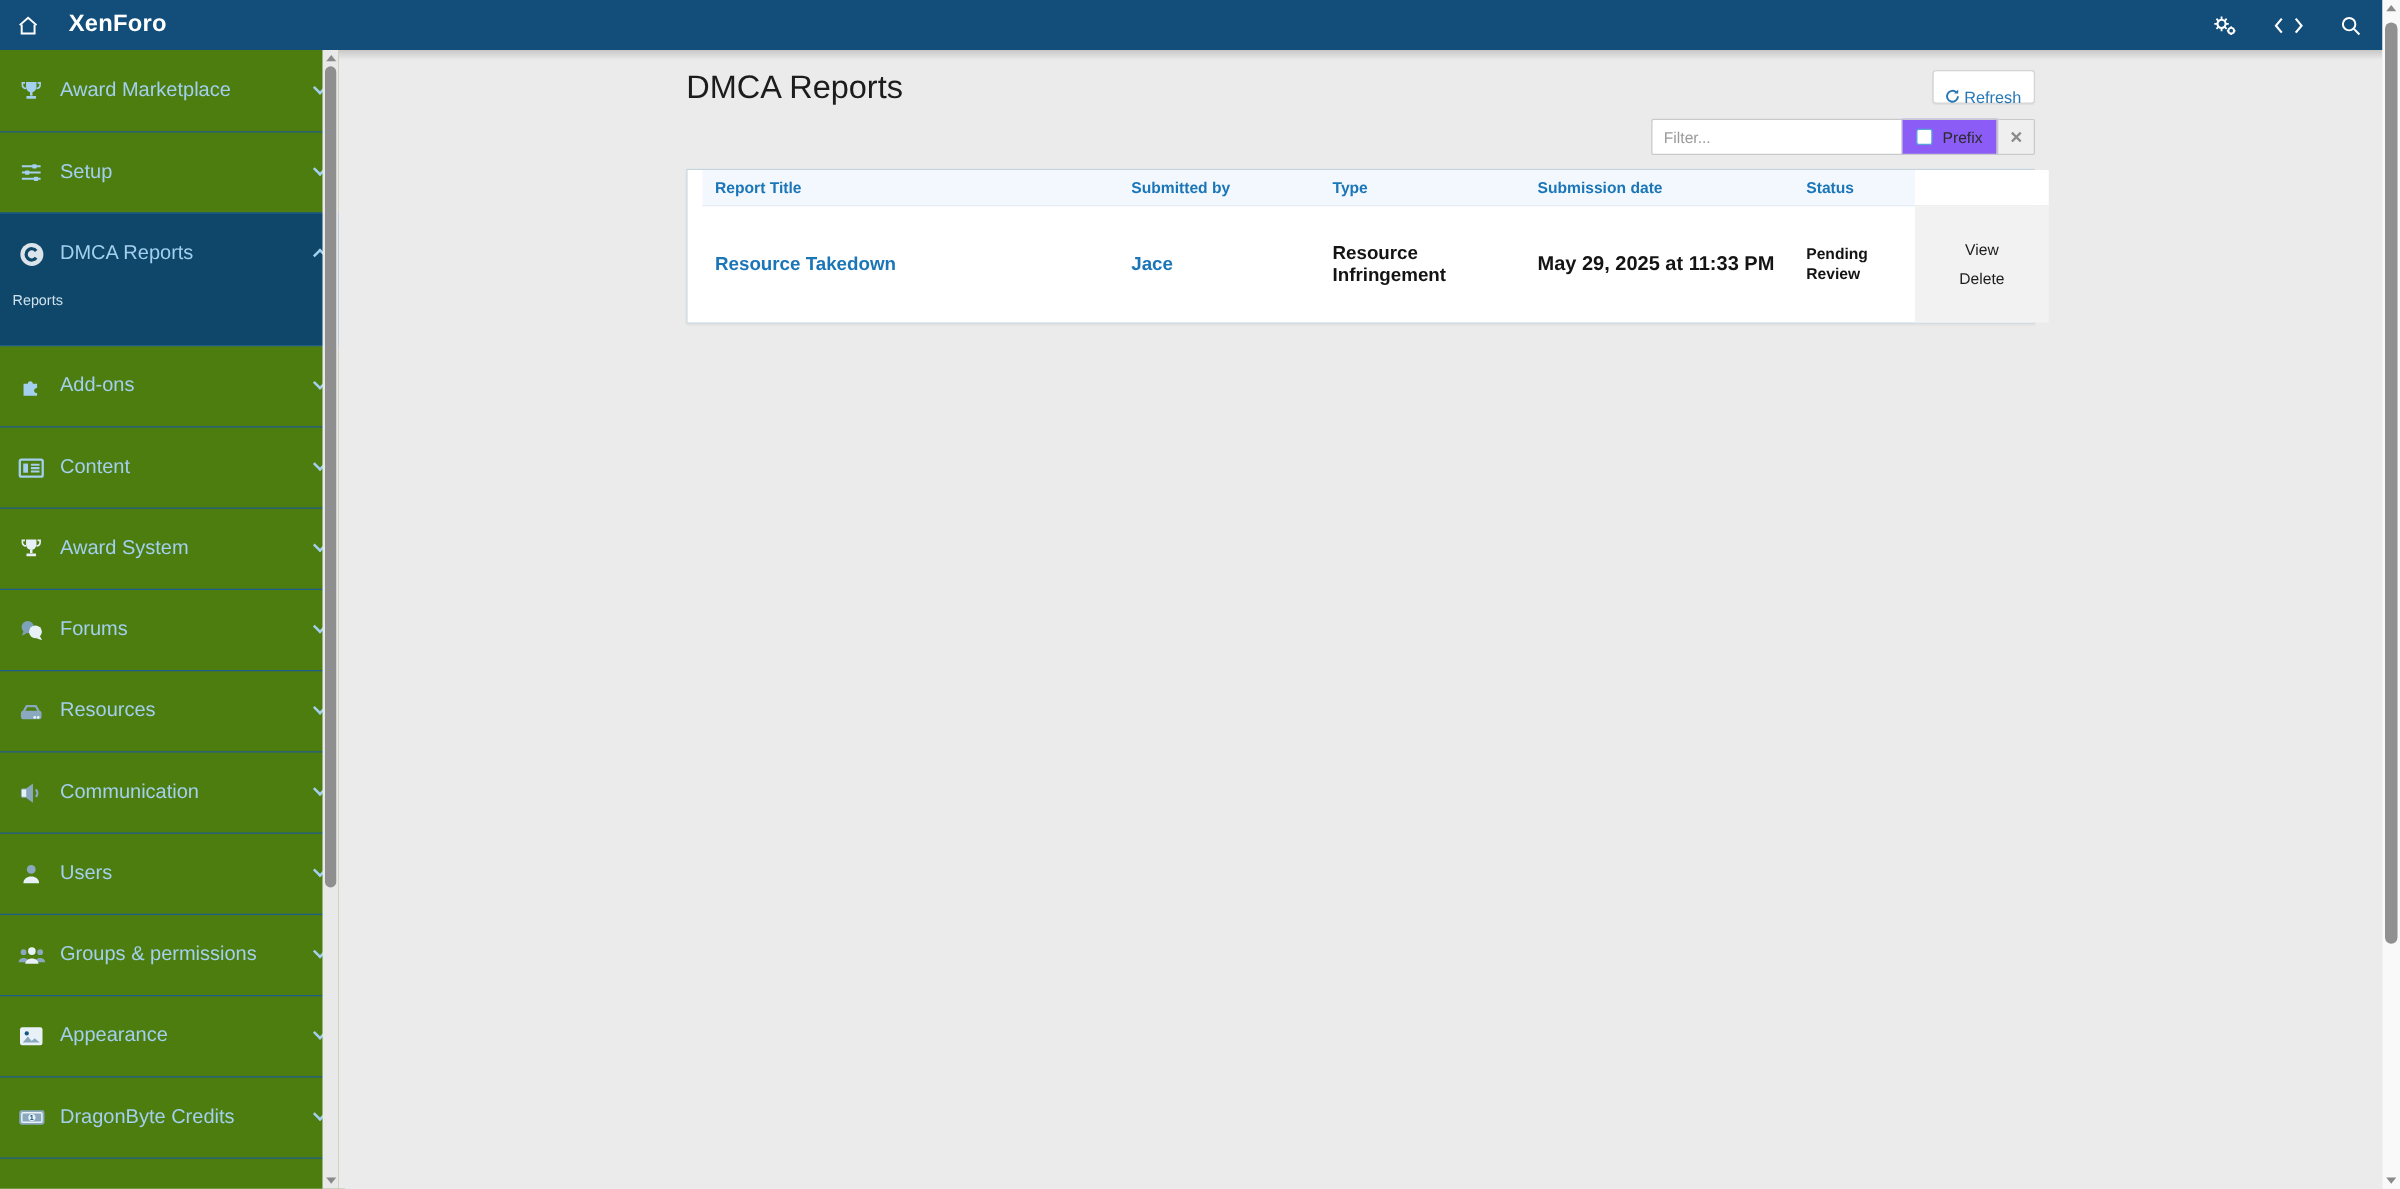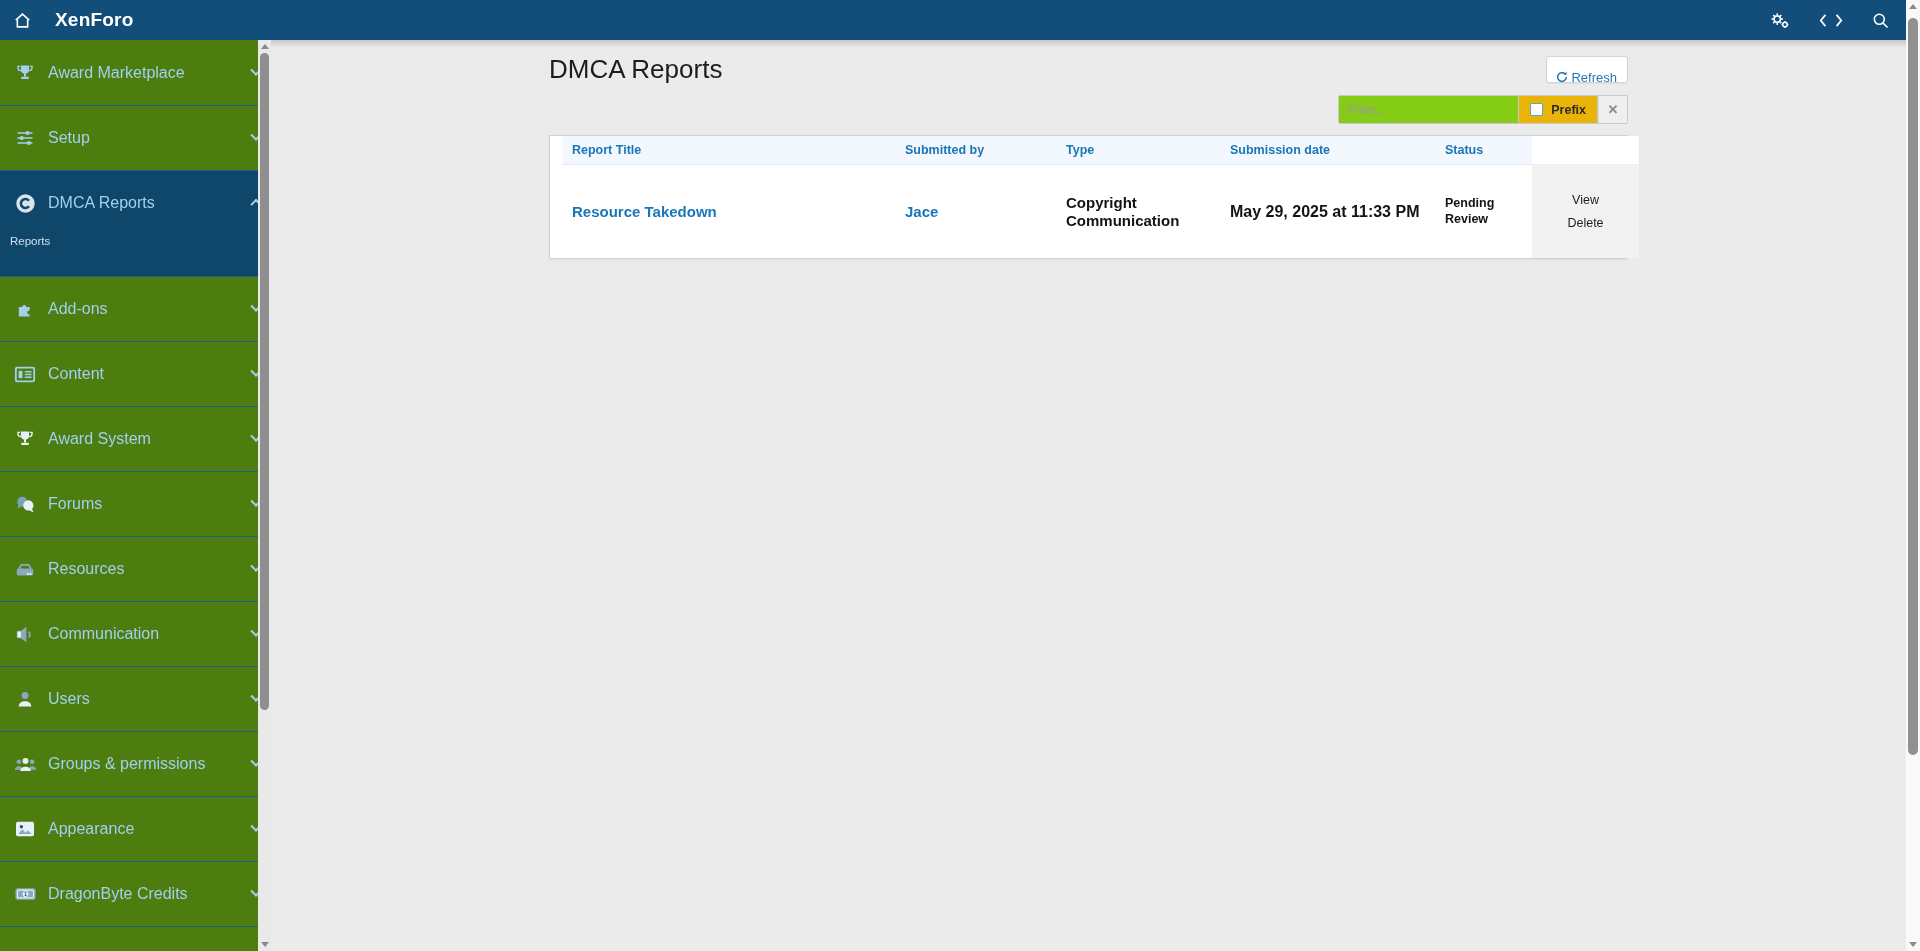--- a/index.html
+++ b/index.html
@@ -37,23 +37,23 @@
   .content { position:absolute; left:271px; top:40px; width:1635px; height:911px; background:#ebebeb; overflow:hidden; }
   .content::before { content:""; position:absolute; left:0; top:0; right:0; height:8px; background:linear-gradient(#c7c7c7, rgba(235,235,235,0)); }
   .page { width:1079px; margin:0 auto; padding-top:14px; position:relative; }
 
   .page-head { display:flex; align-items:center; justify-content:space-between; height:30px; }
   .page-title { font-size:26px; font-weight:400; color:#1c1c1c; }
   .refresh-btn { display:flex; align-items:center; gap:2px; background:#fff; border:1px solid #d4d4d4; border-radius:3px; height:27px; padding:16px 10px 0 8px; color:#2577b5; font-size:13px; cursor:pointer; box-shadow:0 1px 1px rgba(0,0,0,.05); }
 
   .filter-row { display:flex; justify-content:flex-end; margin-top:11px; height:29px; }
   .filter-group { display:flex; align-items:stretch; }
-  .filter-input { width:181px; border:1px solid #c9c9c9; border-radius:2px 0 0 2px; padding:0 9px; font-size:12.5px; color:#555; background:#84cc16; outline:none; font-family:"Liberation Sans", sans-serif; }
+  .filter-input { width:201px; border:1px solid #c9c9c9; border-radius:2px 0 0 2px; padding:0 9px; font-size:12.5px; color:#555; background:#ffffff; outline:none; font-family:"Liberation Sans", sans-serif; }
   .filter-input::placeholder { color:#9a9a9a; }
-  .prefix-box { display:flex; align-items:center; gap:8px; padding:0 11px; background:#eab308; border:1px solid #c9c9c9; border-left:none; cursor:pointer;font-weight:bold; }
+  .prefix-box { display:flex; align-items:center; gap:8px; padding:0 11px; background:#8b5cf6; border:1px solid #c9c9c9; border-left:none; cursor:pointer; }
   .prefix-check { width:13px; height:13px; border:1.6px solid #56a4dc; border-radius:2px; background:#fff; }
   .prefix-label { font-size:12.5px; color:#2b2b2b; }
   .filter-clear { width:30px; display:flex; align-items:center; justify-content:center; background:#efefef; border:1px solid #c9c9c9; border-left:1px solid #d6d6d6; border-radius:0 2px 2px 0; color:#8a8a8a; font-size:13px; font-weight:700; cursor:pointer; }
 
   .report-table { margin-top:11px; background:#fff; border:1px solid #c8d4dc; box-shadow:0 1px 2px rgba(0,0,0,.06); }
   .tgrid { display:grid; grid-template-columns:333px 161px 164px 215px 97px 107px;margin-left:12px; }
   .th { height:29px; display:flex; align-items:center; padding-left:10px; background:#f2f8fd; color:#1b76b8; font-size:12.5px; font-weight:700; border-bottom:1px solid #e4edf4; }
   .th.actions-th { background:#fff; border-bottom:1px solid #f0f0f0; }
   .td { min-height:93px; display:flex; align-items:center; padding-left:10px; }
   .cell-link { color:#1b76b8; font-weight:700; font-size:15px; text-decoration:none; cursor:pointer; }
@@ -319,21 +319,21 @@
         <div class="th actions-th"></div>
       </div>
       <div class="tgrid">
         <div class="td">
             <a class="cell-link">Resource Takedown</a>
           </div>
         <div class="td">
             <a class="cell-link">Jace</a>
           </div>
         <div class="td">
-            <span class="cell-type">Copyright Communication</span>
+            <span class="cell-type">Resource Infringement</span>
           </div>
         <div class="td">
             <span class="cell-date">May 29, 2025 at 11:33 PM</span>
           </div>
         <div class="td">
             <span class="cell-status">Pending Review</span>
           </div>
         <div class="td actions-td">
           <span class="action-link">View</span>
           <span class="action-link">Delete</span>

